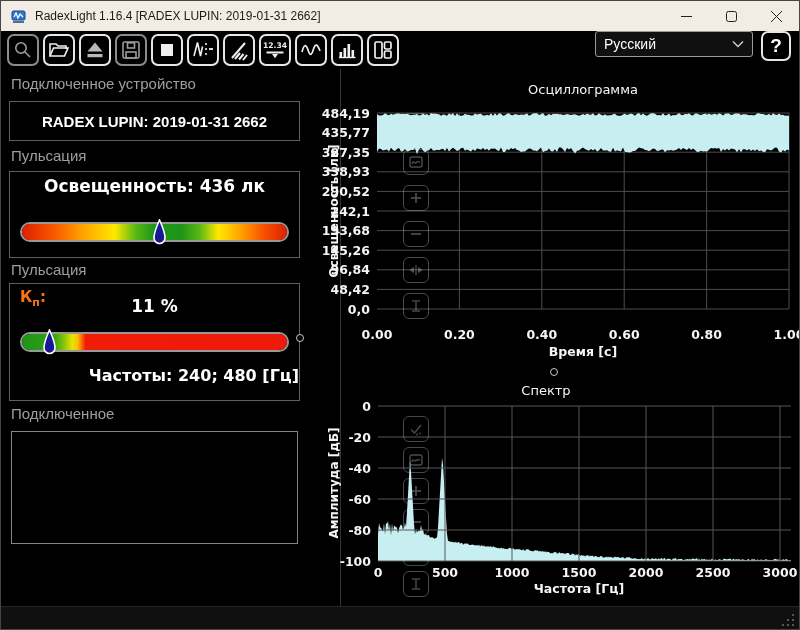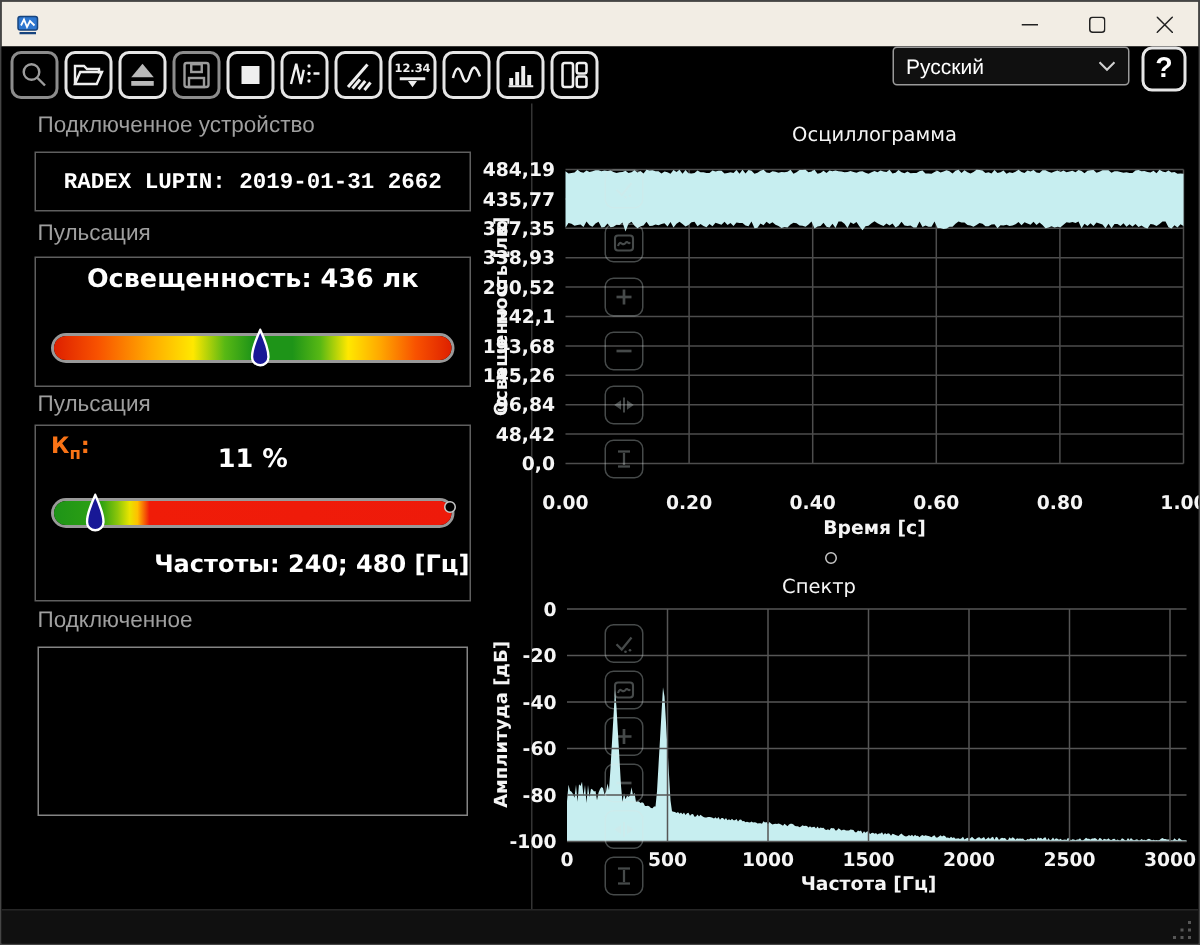--- a/index.html
+++ b/index.html
@@ -15,24 +15,24 @@
   
   .toolbar{height:38px;background:#000;display:flex;align-items:center;padding-left:6px;position:relative;}
   #toolbar-buttons{display:flex;gap:4px;}
   .tb-btn{width:32px;height:32px;border:2px solid #e6e6e6;border-radius:7px;background:#000;display:flex;align-items:center;justify-content:center;color:#efefef;}
   .tb-btn.disabled{border-color:#8c8c8c;color:#9c9c9c;}
   .toolbar-right{position:absolute;right:8px;top:0;height:38px;display:flex;align-items:flex-start;gap:8px;}
   .lang-select{width:158px;height:26px;background:#101010;border:1px solid #9a9a9a;border-radius:3px;color:#fff;font-size:14px;display:flex;align-items:center;padding:0 8px;justify-content:space-between;}
   .help-btn{width:30px;height:30px;border:2px solid #e6e6e6;border-radius:7px;color:#fff;font-size:19px;font-weight:bold;display:flex;align-items:center;justify-content:center;}
   
   .main{position:relative;height:537px;background:#000;}
-  .left-panel{position:absolute;left:16px;top:0;width:338px;height:537px;border-right:1px solid #343434;padding-left:32px;}
+  .left-panel{position:absolute;left:2px;top:0;width:338px;height:537px;border-right:1px solid #343434;padding-left:32px;}
   .section-label{position:absolute;left:8px;font-size:15px;color:#9f9f9f;}
   .panel-box{position:absolute;left:6px;width:291px;border:1px solid #5f5f5f;background:#000;}
-  .device-text{height:38px;display:flex;align-items:center;justify-content:center;color:#fff;font-weight:bold;font-size:15px;font-family:Liberation Mono, monospace;}
+  .device-text{height:38px;display:flex;align-items:center;justify-content:center;color:#fff;font-weight:bold;font-size:15px;font-family:Liberation Sans, sans-serif;}
   .big-value{text-align:center;color:#fff;font-weight:bold;font-size:17px;font-family:"DejaVu Sans",sans-serif;}
   .grad-wrap{position:absolute;left:10px;right:10px;height:20px;border:2px solid #999;border-radius:10px;}
   .grad-fill{position:absolute;inset:0;border-radius:8px;}
   .drop{position:absolute;top:-5px;width:13px;height:27px;}
   .kp-label{position:absolute;left:10px;top:4px;color:#f97316;font-weight:bold;font-size:15px;font-family:"DejaVu Sans",sans-serif;}
   .kp-label sub{font-size:11px;}
   .freq-text{position:absolute;left:0;right:0;text-align:right;color:#fff;font-weight:bold;font-size:16px;font-family:"DejaVu Sans",sans-serif;}
   .comments-box{position:absolute;left:8px;top:362px;width:287px;height:113px;background:#000;border:1px solid #848484;color:#ddd;resize:none;outline:none;font-family:"Liberation Sans",sans-serif;}
   svg.chart{position:absolute;overflow:visible;}
   .chart-tool{position:absolute;width:26px;height:26px;border:1.5px solid #d9e6e6;border-radius:6px;opacity:0.32;display:flex;align-items:center;justify-content:center;color:#d9e6e6;}
@@ -47,20 +47,21 @@
 <div class="window">
 
   <div class="titlebar">
     <span class="app-icon">
       <svg width="16" height="16" viewBox="0 0 16 16">
         <rect x="1" y="3" width="13" height="9" rx="1.5" fill="#2e77d0" stroke="#17447e"></rect>
         <path d="M3,9 L5,5 L7,10 L9,6 L12,9" stroke="#fff" fill="none" stroke-width="1.2"></path>
         <line x1="2" y1="14" x2="13" y2="14" stroke="#17447e" stroke-width="1.5"></line>
       </svg>
     </span>
+    <span class="title-text">RadexLight 1.16.4 [RADEX LUPIN: 2019-01-31 2662]</span>
     <div class="win-controls">
       <div class="win-btn">
         <svg width="11" height="11" viewBox="0 0 11 11">
             <line x1="0" y1="5.5" x2="11" y2="5.5" stroke="#222" stroke-width="1"></line>
           </svg>
       </div>
       <div class="win-btn">
         <svg width="11" height="11" viewBox="0 0 11 11">
             <rect x="0.5" y="0.5" width="10" height="10" rx="2" fill="none" stroke="#222" stroke-width="1"></rect>
           </svg>

